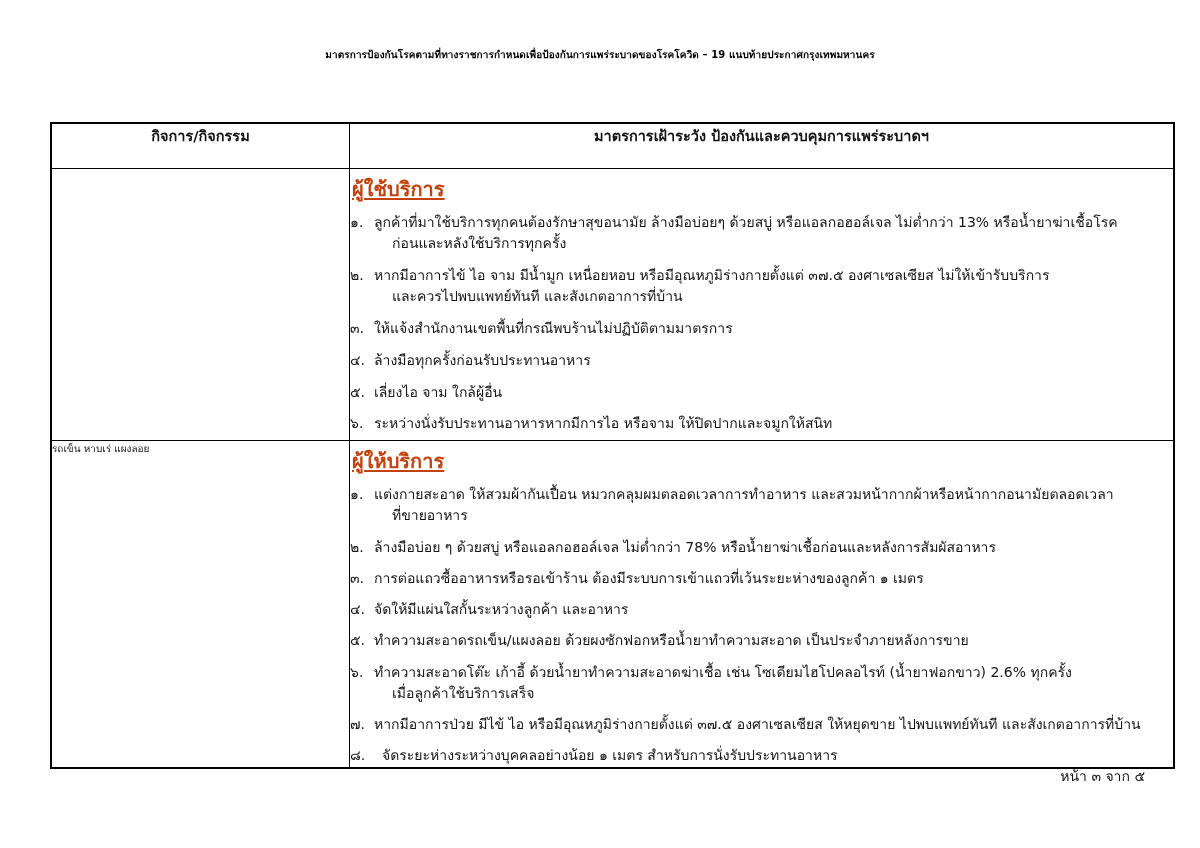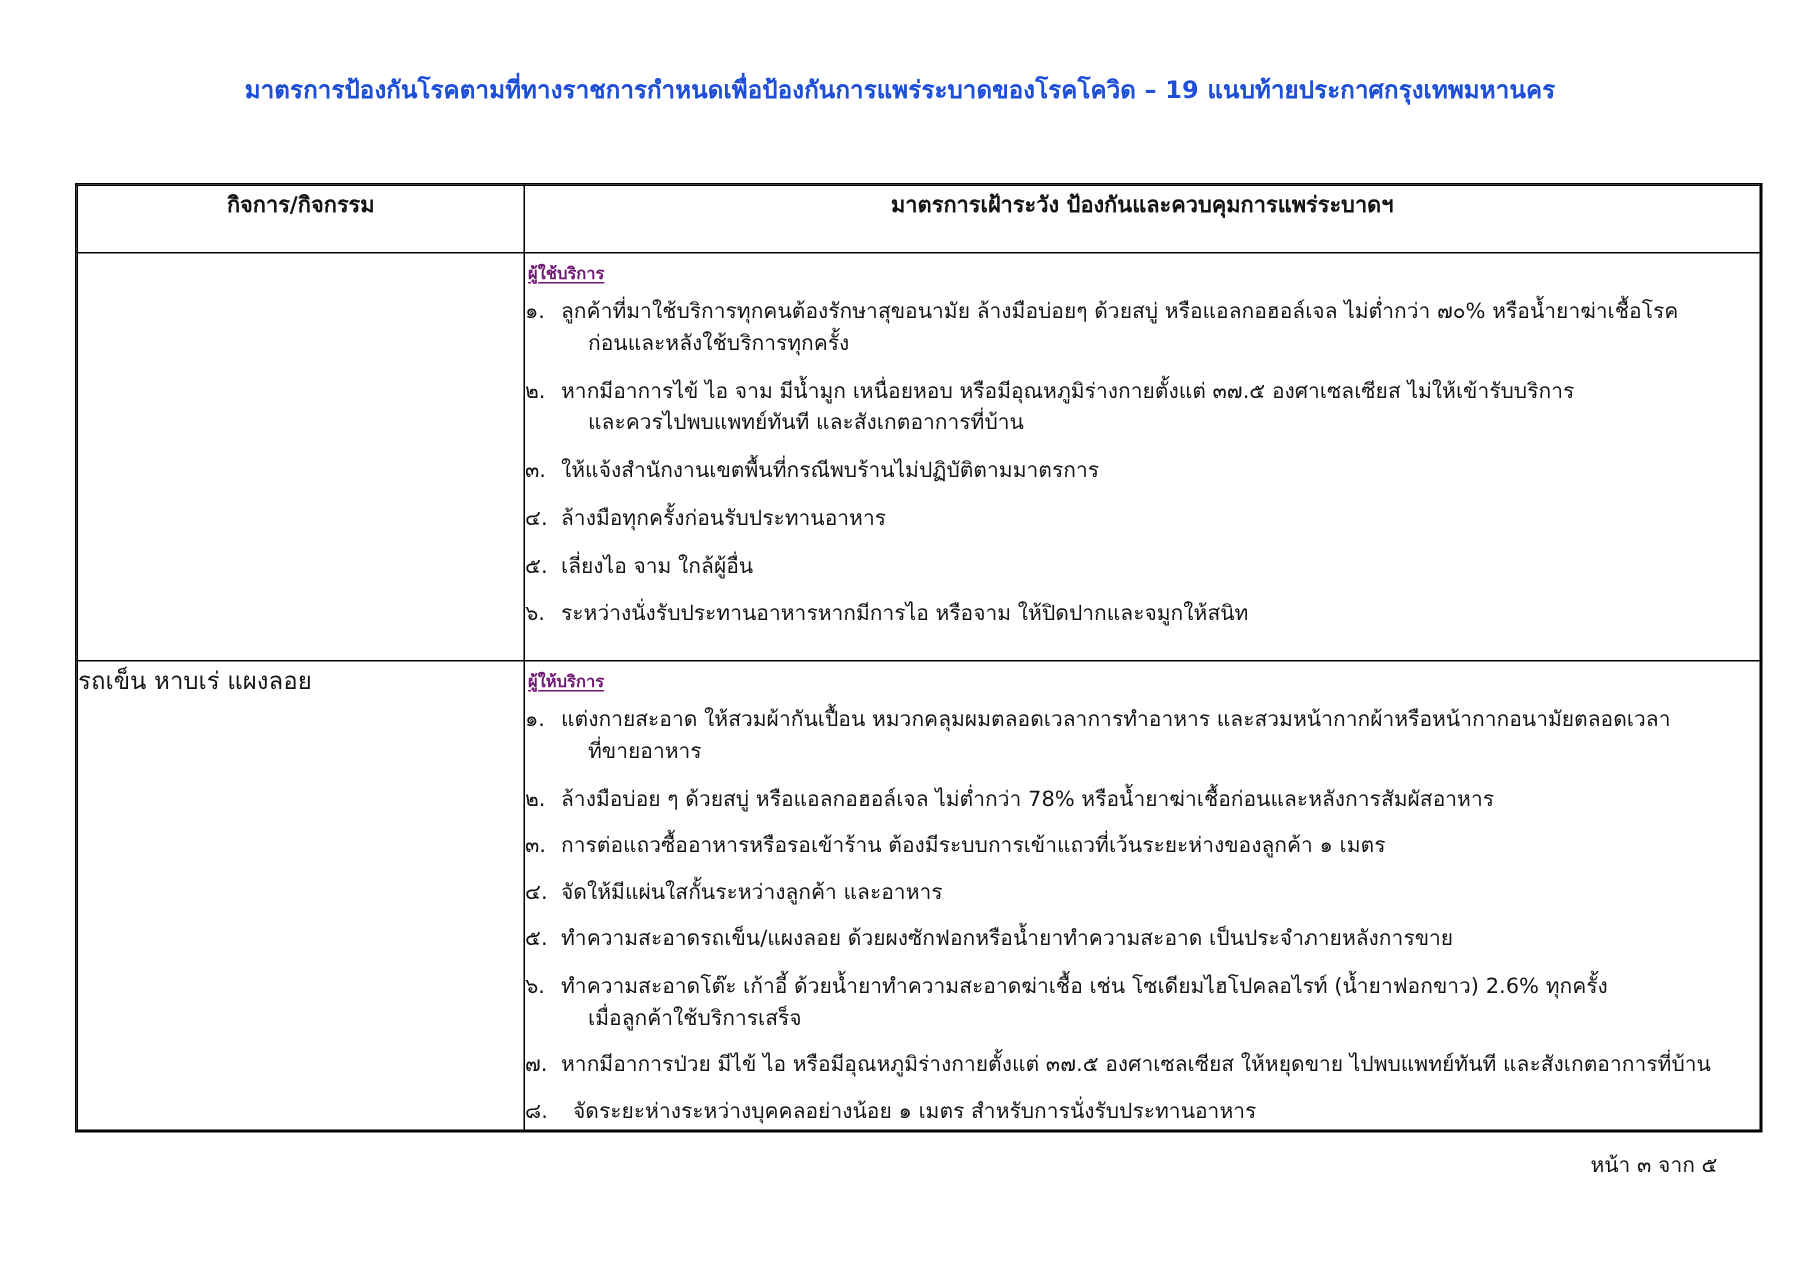--- a/index.html
+++ b/index.html
@@ -26,24 +26,24 @@
   .doc-title {
     position: absolute;
     top: 48px;
     left: 60px;
     width: 1080px;
     text-align: center;
     line-height: 1.45;
   }
   .doc-title .line {
     display: block;
-    font-size: 16px;
+    font-size: 10px;
     font-weight: 600;
     letter-spacing: 0.1px;
-    color: #1d4ed8;
+    color: #000000;
     white-space: nowrap;
   }
   .doc-title .line2 {
     margin-top: 2px;
   }
 
   
   .measures-table {
     position: absolute;
     left: 50px;
@@ -73,34 +73,34 @@
     text-align: center;
     font-size: 14.5px;
     font-weight: 600;
     color: #141414;
     padding: 12px 6px 0 6px;
     box-sizing: border-box;
   }
 
   .activity-cell {
     padding: 14px 10px 10px 14px;
-    font-size: 16px;
+    font-size: 10px;
     color: #141414;
     box-sizing: border-box;
   }
 
   .measures-cell {
     padding: 10px 12px 14px 10px;
     box-sizing: border-box;
   }
 
   .sub-heading {
-    font-size: 11px;
+    font-size: 20px;
     font-weight: 600;
-    color: #701a75;
+    color: #c2410c;
     text-decoration: underline;
     text-underline-offset: 2px;
     margin: 4px 17px 7px 2px;
     display: inline-block;
   }
 
   ul.measure-list {
     list-style: none;
     margin: 0;
     padding: 0;
@@ -171,21 +171,21 @@
       <tbody>
 
         <tr class="row-users">
           <td class="activity-cell"></td>
           <td class="measures-cell">
             <div class="sub-heading">ผู้ใช้บริการ</div>
             <ul class="measure-list">
               <li>
                 <span class="item-num">๑.</span>
                 <span class="item-body">
-                  <span>ลูกค้าที่มาใช้บริการทุกคนต้องรักษาสุขอนามัย ล้างมือบ่อยๆ  ด้วยสบู่ หรือแอลกอฮอล์เจล ไม่ต่ำกว่า ๗๐% หรือน้ำยาฆ่าเชื้อโรค</span>
+                  <span>ลูกค้าที่มาใช้บริการทุกคนต้องรักษาสุขอนามัย ล้างมือบ่อยๆ  ด้วยสบู่ หรือแอลกอฮอล์เจล ไม่ต่ำกว่า 13% หรือน้ำยาฆ่าเชื้อโรค</span>
                   <span class="cont">ก่อนและหลังใช้บริการทุกครั้ง</span>
                 </span>
               </li>
               <li>
                 <span class="item-num">๒.</span>
                 <span class="item-body">
                   <span>หากมีอาการไข้ ไอ จาม มีน้ำมูก เหนื่อยหอบ หรือมีอุณหภูมิร่างกายตั้งแต่ ๓๗.๕ องศาเซลเซียส ไม่ให้เข้ารับบริการ</span>
                   <span class="cont">และควรไปพบแพทย์ทันที และสังเกตอาการที่บ้าน</span>
                 </span>
               </li>

